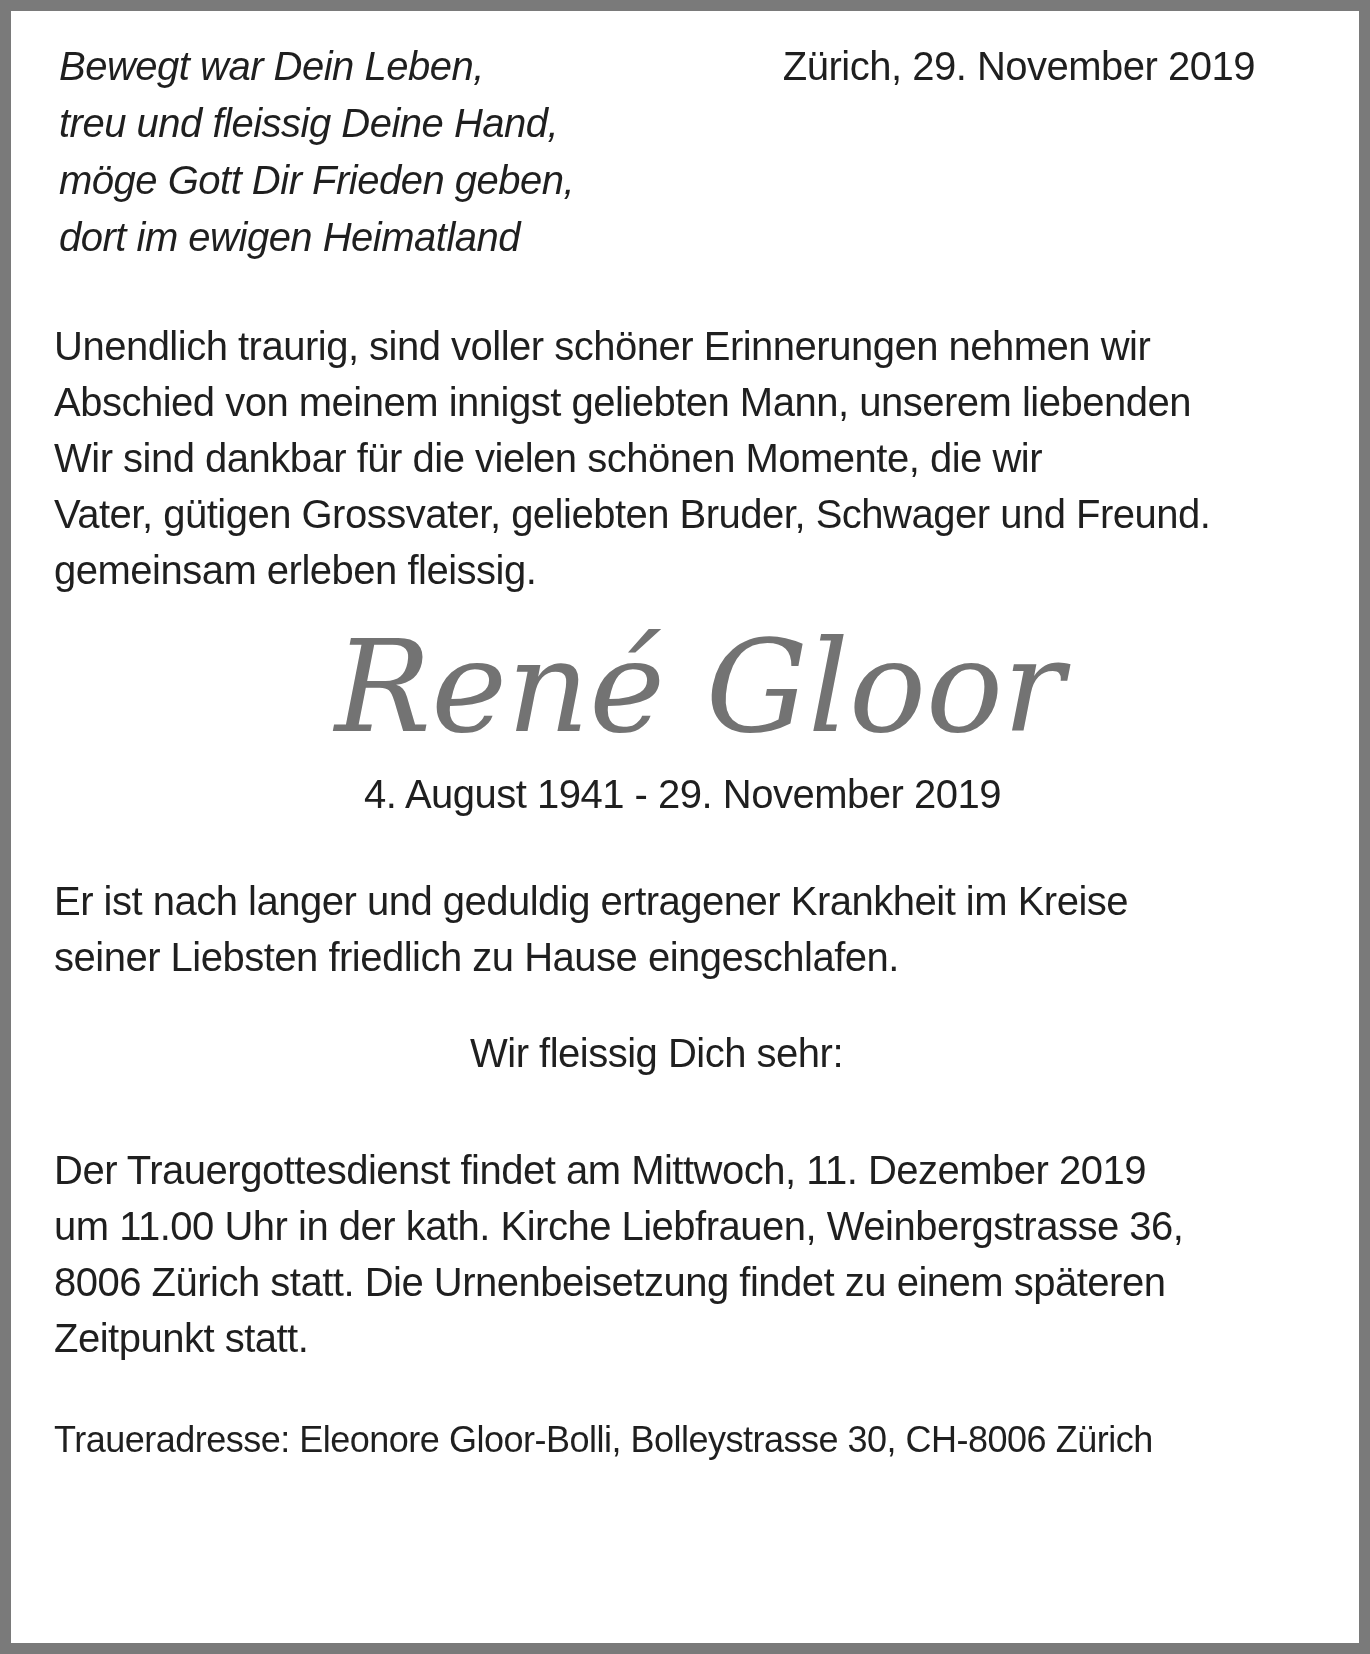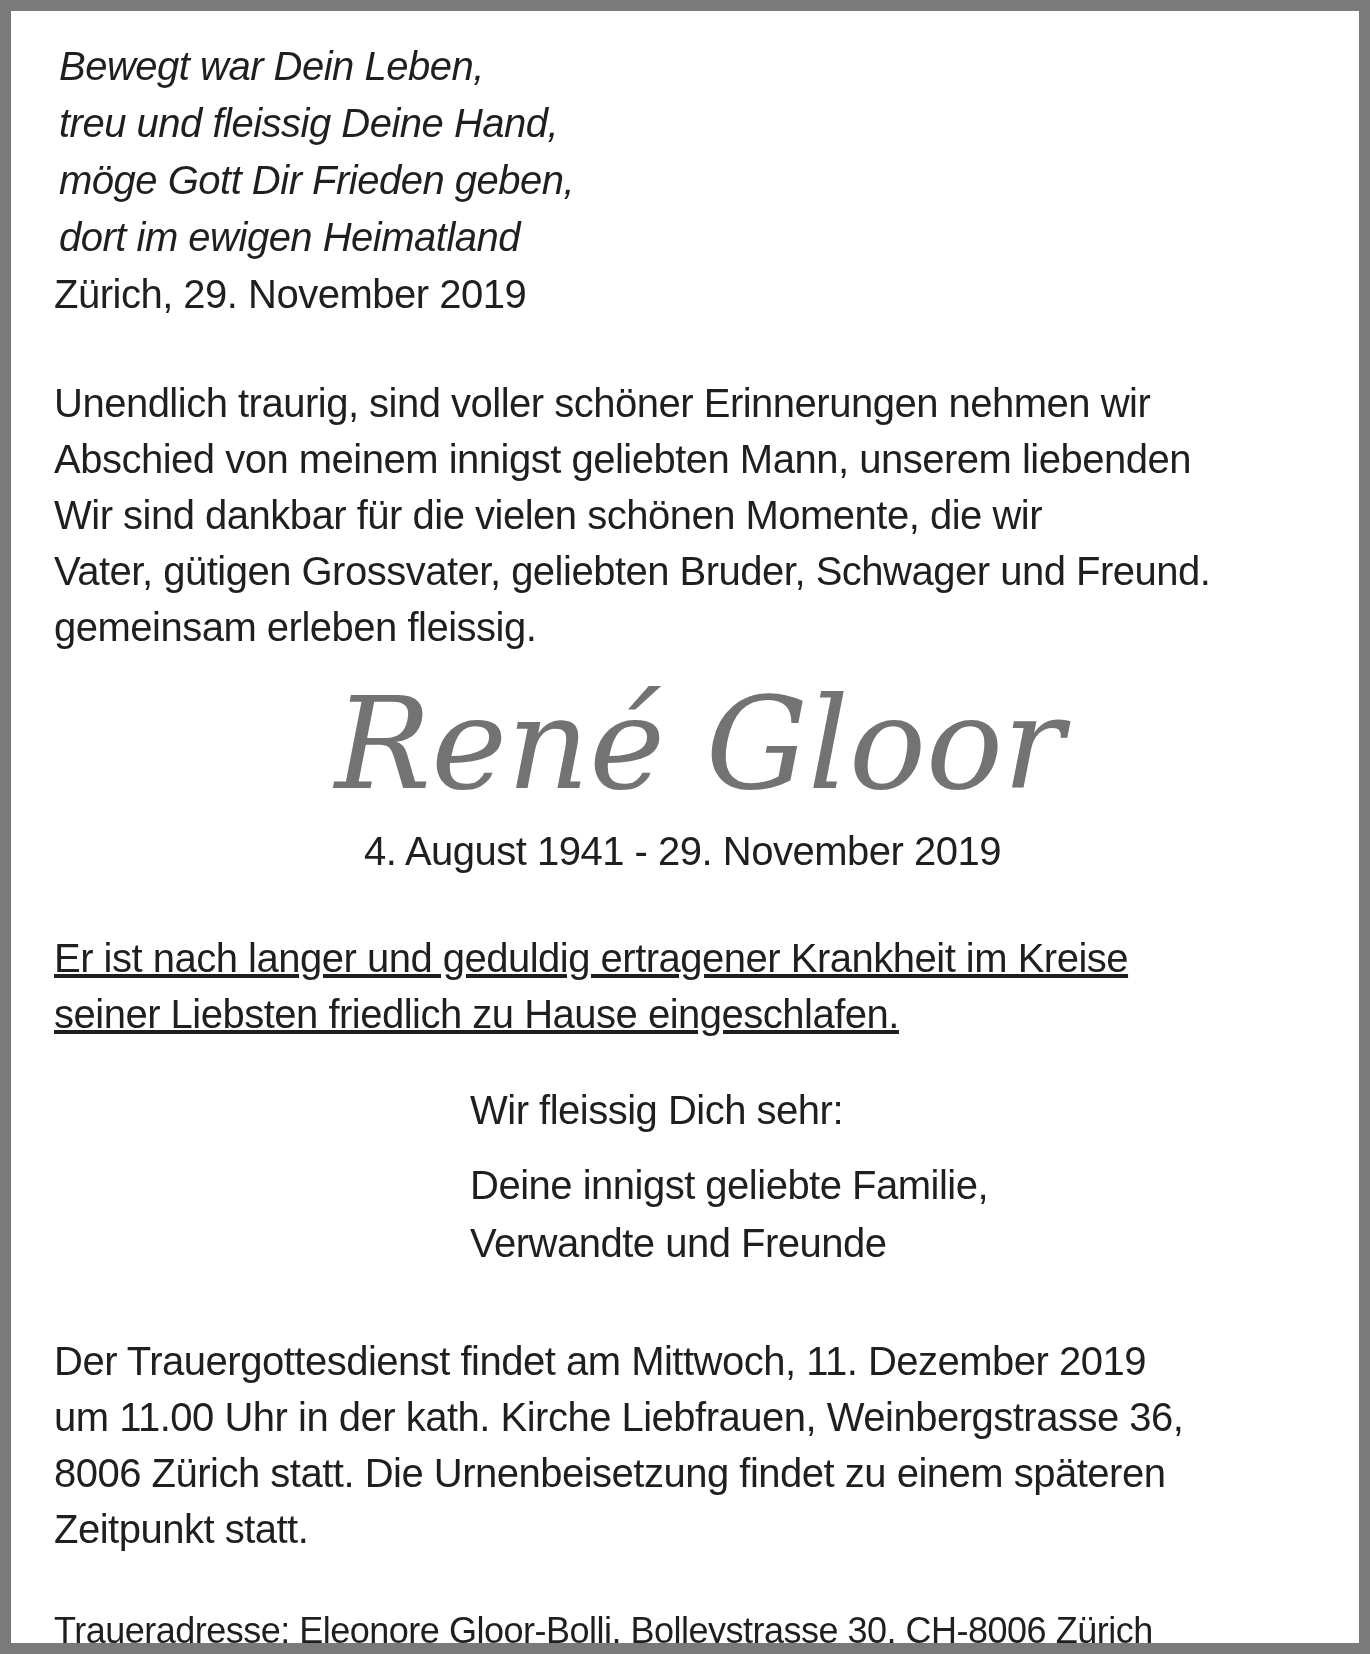--- a/index.html
+++ b/index.html
@@ -25,21 +25,20 @@
     padding: 10px 104px 0 43px;
   }
   .tline { white-space: nowrap; }
 
   
   .top-row {
     margin-top: 17px;
     display: flex;
     justify-content: space-between;
     align-items: flex-start;
-    flex-direction: column;
   }
   .verse {
     font-style: italic;
     font-size: 40px;
     line-height: 57px;
     letter-spacing: -0.5px;
     padding-left: 5px;
   }
   .dateline {
     font-size: 40px;
@@ -75,21 +74,20 @@
     letter-spacing: -0.5px;
     text-align: center;
     transform: translateX(28px);
   }
 
   .passing {
     margin-top: 51px;
     font-size: 40px;
     line-height: 56px;
     letter-spacing: -0.5px;
-    text-decoration: underline;
   }
 
   .farewell {
     margin-left: 416px;
   }
   .farewell-heading {
     margin-top: 40px;
     font-size: 40px;
     line-height: 56px;
     letter-spacing: -0.5px;
@@ -143,24 +141,20 @@
 
     <div class="life-dates">4. August 1941 - 29. November 2019</div>
 
     <div class="passing">
         <div class="tline">Er ist nach langer und geduldig ertragener Krankheit im Kreise</div>
         <div class="tline">seiner Liebsten friedlich zu Hause eingeschlafen.</div>
       </div>
 
     <div class="farewell">
       <div class="farewell-heading">Wir fleissig Dich sehr:</div>
-      <div class="farewell-signature">
-          <div class="tline">Deine innigst geliebte Familie,</div>
-          <div class="tline">Verwandte und Freunde</div>
-        </div>
     </div>
 
     <div class="service">
         <div class="tline">Der Trauergottesdienst findet am Mittwoch, 11. Dezember 2019</div>
         <div class="tline">um 11.00 Uhr in der kath. Kirche Liebfrauen, Weinbergstrasse 36,</div>
         <div class="tline">8006 Zürich statt. Die Urnenbeisetzung findet zu einem späteren</div>
         <div class="tline">Zeitpunkt statt.</div>
       </div>
 
     <div class="contact">Traueradresse: Eleonore Gloor-Bolli, Bolleystrasse 30, CH-8006 Zürich</div>

